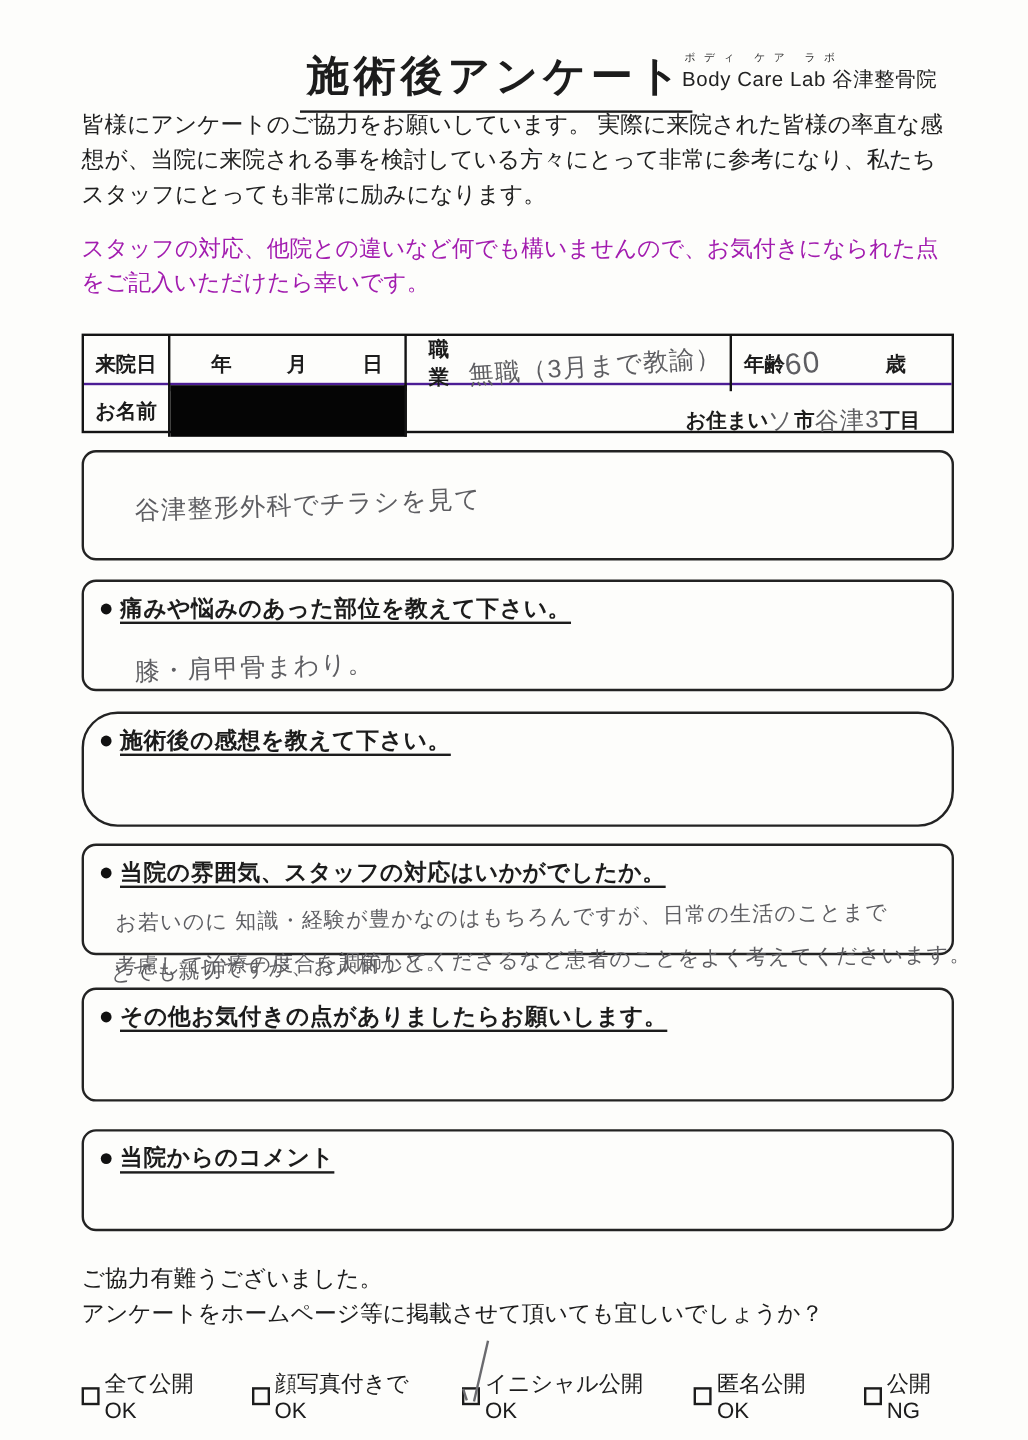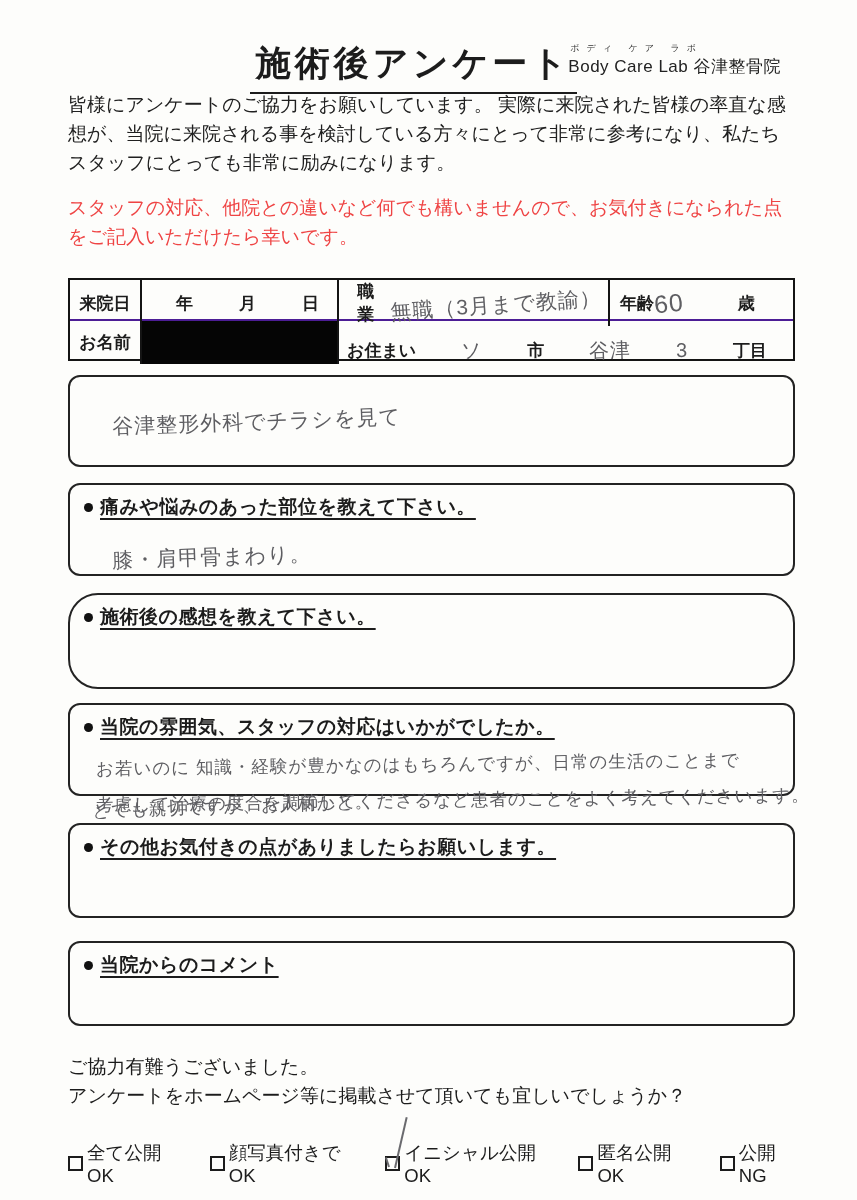--- a/index.html
+++ b/index.html
@@ -18,35 +18,35 @@
     letter-spacing:4px; width:fit-content; margin:0 auto;
     border-bottom:2.5px solid #1c1c1c; padding:0 6px 5px 6px;
     transform:translateX(-18px);
   }
   .clinic { position:absolute; top:42px; right:14px; text-align:left; }
   .clinic-furigana { font-size:9px; letter-spacing:7px; color:#333; display:block; margin-left:2px; }
   .clinic-name { font-size:17px; color:#222; letter-spacing:0.5px; }
 
   
   .intro1 { margin-top:18px; font-size:19px; line-height:29px; color:#202020; }
-  .intro2 { margin-top:16px; font-size:19px; line-height:29px; color:#ef4444; }
+  .intro2 { margin-top:16px; font-size:19px; line-height:29px; color:#a21caf; }
 
   
   .itable { margin-top:27px; border:2px solid #141414; }
   .irow { display:grid; align-items:stretch; }
   .irow1 { grid-template-columns:72px 197px 271px 1fr; border-bottom:2px solid #4c1d95; height:41px; }
   .irow2 { grid-template-columns:72px 197px 1fr; height:38px; }
   .icell { display:flex; align-items:center; font-size:17px; font-weight:600; padding:0 6px; }
   .bR { border-right:2px solid #141414; }
   .cell-label { justify-content:center; }
   .cell-date { justify-content:flex-end; gap:46px; padding-right:18px; }
   .cell-occ { gap:10px;text-align:right; }
   .cell-age { justify-content:flex-start; padding:0 22px 0 10px; }
   .redacted { background:#050505; }
-  .cell-addr { justify-content:space-between; padding:16px 26px 0 8px; }
+  .cell-addr { justify-content:flex-end; padding:16px 26px 0 8px; }
 
   
   .hand {
     font-weight:400; color:#5e5e62; letter-spacing:1px;
     transform:rotate(-2deg); white-space:nowrap;
   }
   .hand-occ { font-size:21px; transform:rotate(-4deg) translateY(2px); margin-left:6px; }
   .hand-age { font-size:25px; transform:rotate(-6deg); margin-right:54px; }
   .hand-addr { font-size:20px; }
 

